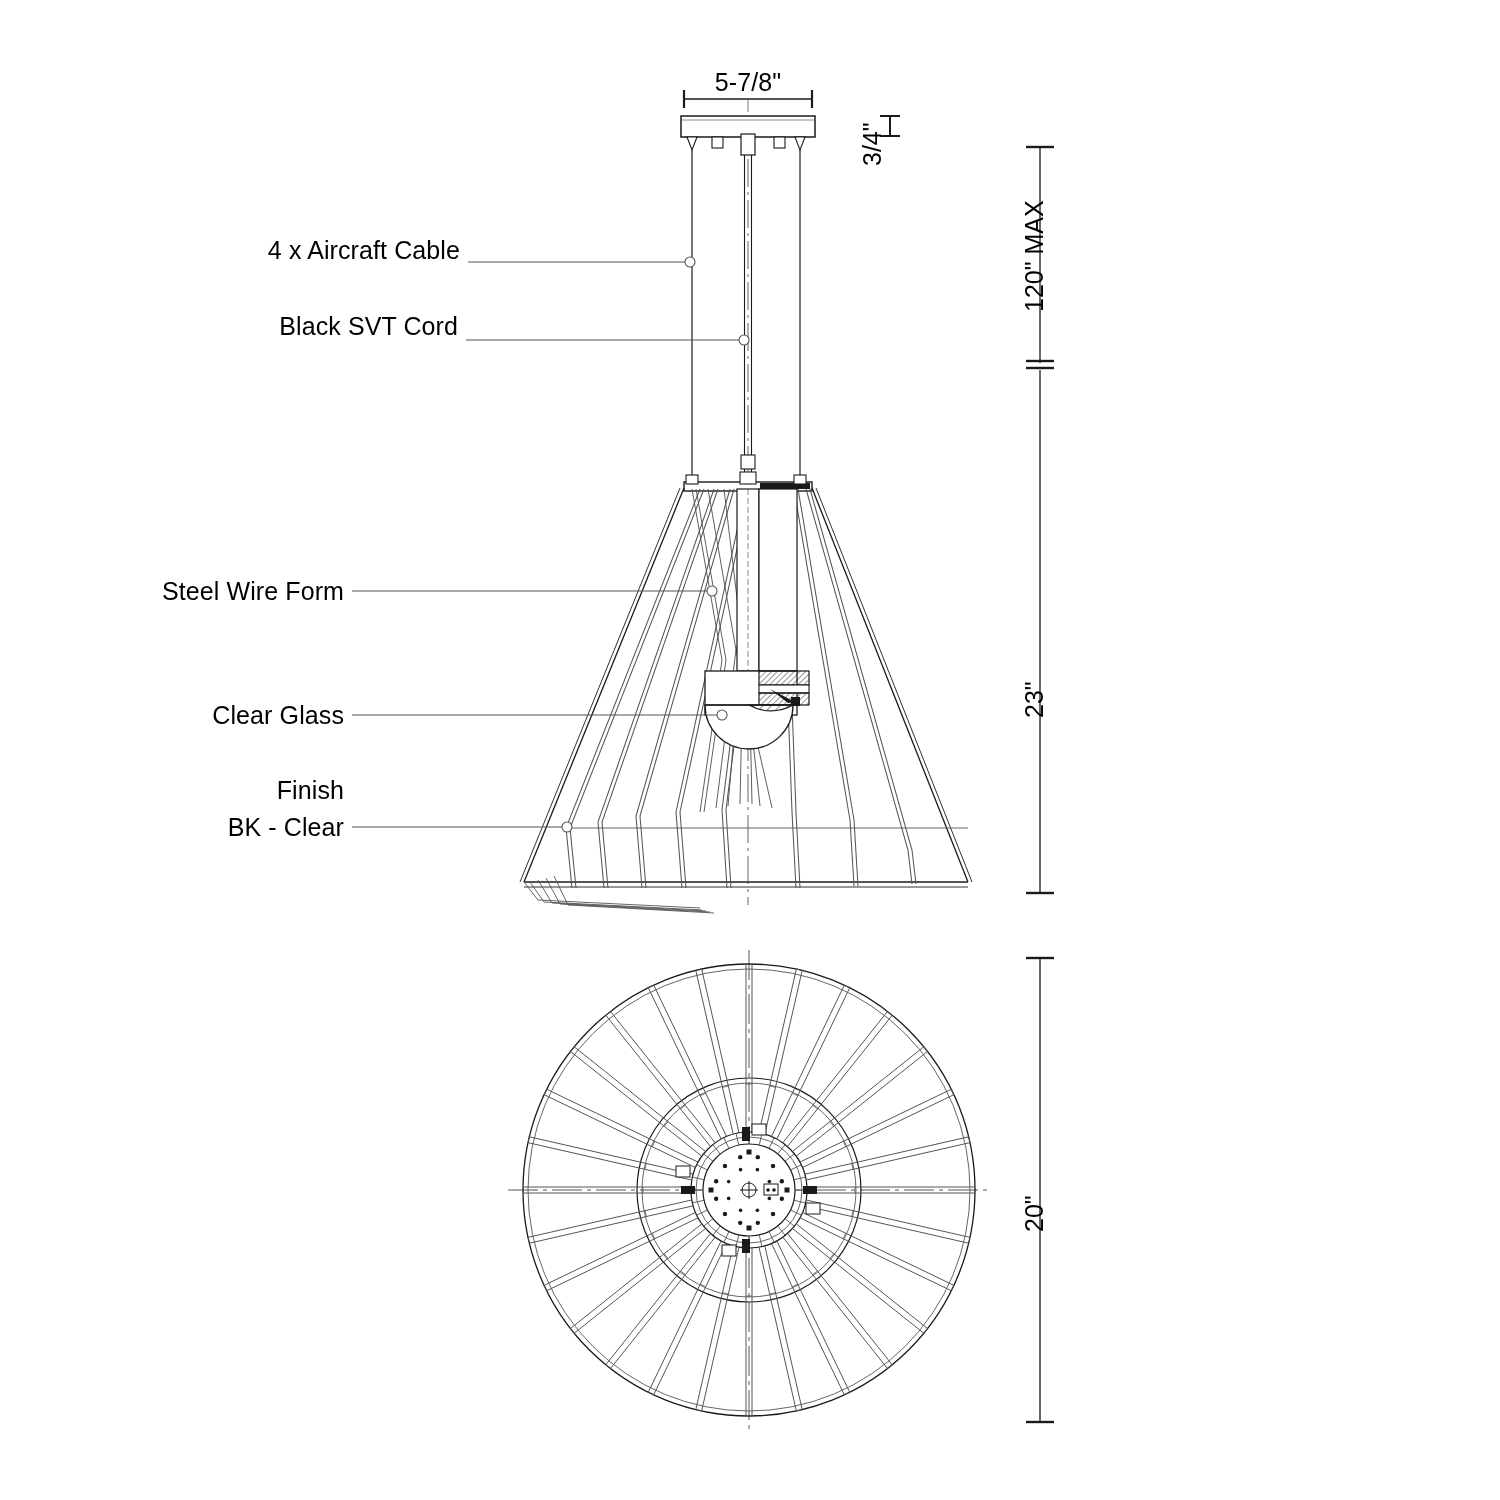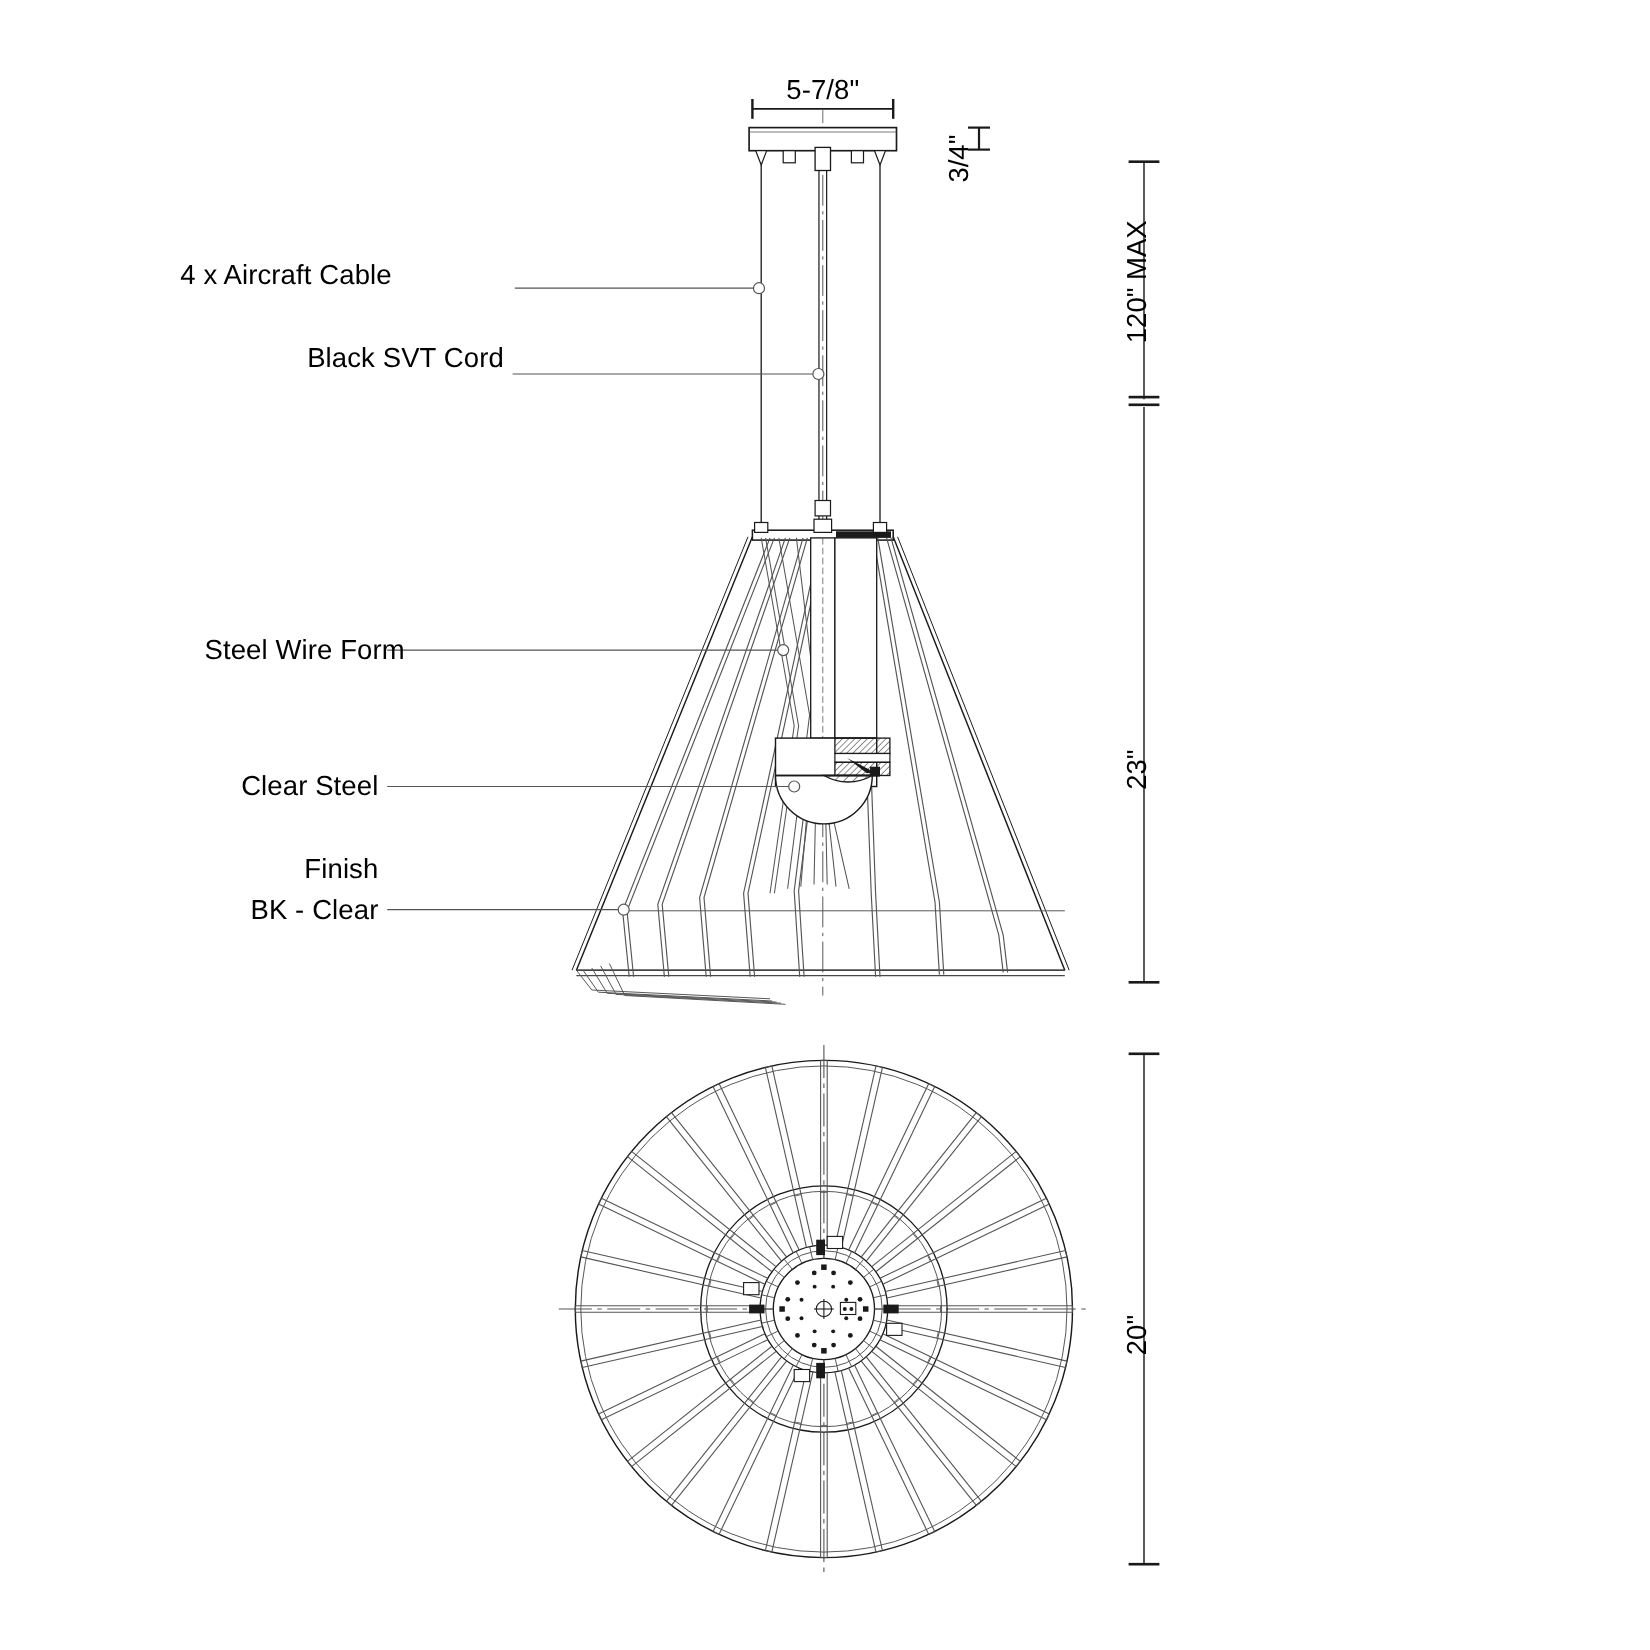--- a/index.html
+++ b/index.html
@@ -442,27 +442,27 @@
         <circle cx="722" cy="715" r="5" fill="#ffffff" stroke="#555555" stroke-width="1.1"></circle>
       </g>
       <g>
         <line x1="352" y1="827" x2="562" y2="827"></line>
         <circle cx="567" cy="827" r="5" fill="#ffffff" stroke="#555555" stroke-width="1.1"></circle>
       </g>
     </g>
 
   </svg>
 
-  <div class="lbl right" style="left:60px; top:236px; width:400px;text-align:center;">4 x Aircraft Cable</div>
+  <div class="lbl right" style="left:60px; top:236px; width:400px;">4 x Aircraft Cable</div>
 
   <div class="lbl right" style="left:60px; top:312px; width:398px;">Black SVT Cord</div>
 
-  <div class="lbl right" style="left:0px; top:577px; width:344px;margin-left:24px;">Steel Wire Form</div>
-
-  <div class="lbl right" style="left:0px; top:701px; width:344px;">Clear Steel</div>
+  <div class="lbl right" style="left:0px; top:577px; width:344px;">Steel Wire Form</div>
+
+  <div class="lbl right" style="left:0px; top:701px; width:344px;">Clear Glass</div>
 
   <div class="lbl right" style="left:0px; top:776px; width:344px;">Finish</div>
 
   <div class="lbl right" style="left:0px; top:813px; width:344px;">BK - Clear</div>
 
   <div class="lbl center" style="left:648px; top:68px; width:200px;">5-7/8"</div>
 
   <div class="rot90" style="left:858px; top:166px;">3/4"</div>
 
   <div class="rot90" style="left:1020px; top:312px;">120" MAX</div>

